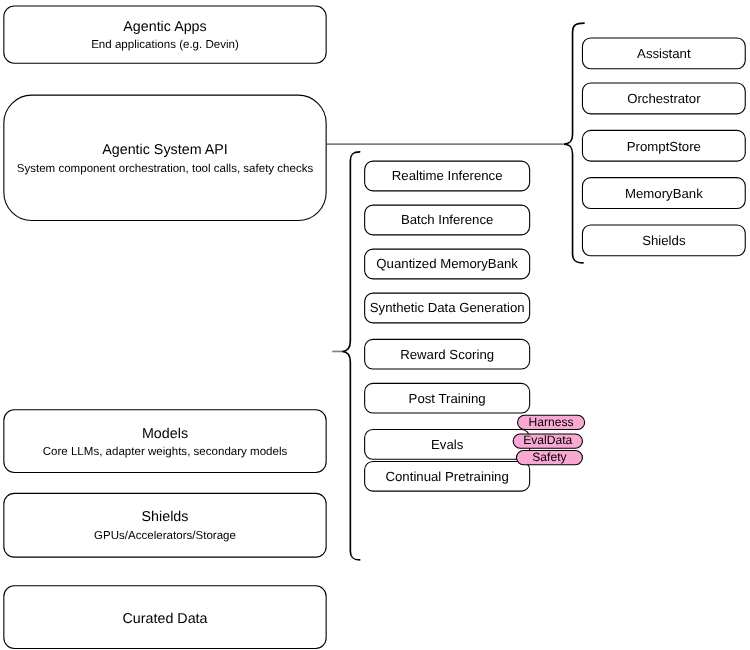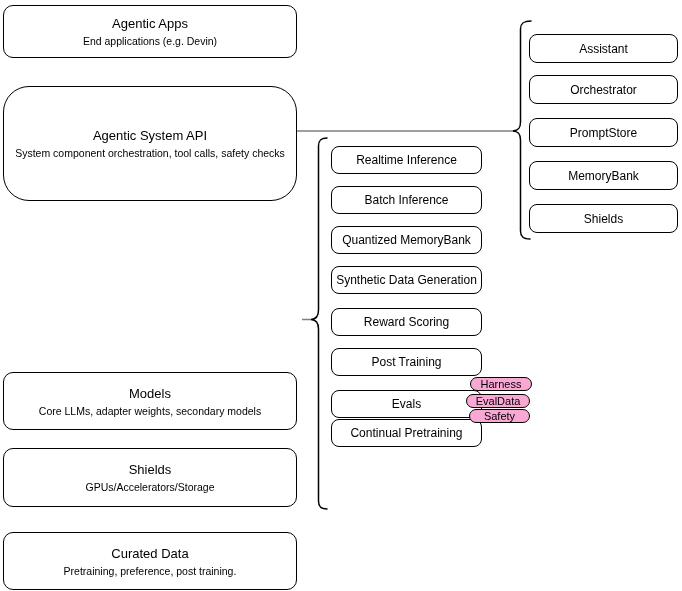--- a/index.html
+++ b/index.html
@@ -57,21 +57,20 @@
     <div class="subtitle">Core LLMs, adapter weights, secondary models</div>
   </div>
 
   <div class="box lbox r10" style="top:448px;height:59px">
     <div class="title">Shields</div>
     <div class="subtitle">GPUs/Accelerators/Storage</div>
   </div>
 
   <div class="box lbox r10" style="top:532px;height:58px">
     <div class="title">Curated Data</div>
-    <div class="subtitle">Pretraining, preference, post training.</div>
   </div>
 
   <div class="box mbox" style="top:186px">
     <span>Batch Inference</span>
   </div>
   <div class="box mbox" style="top:146px">
     <span>Realtime Inference</span>
   </div>
   <div class="box mbox" style="top:226px">
     <span>Quantized MemoryBank</span>

